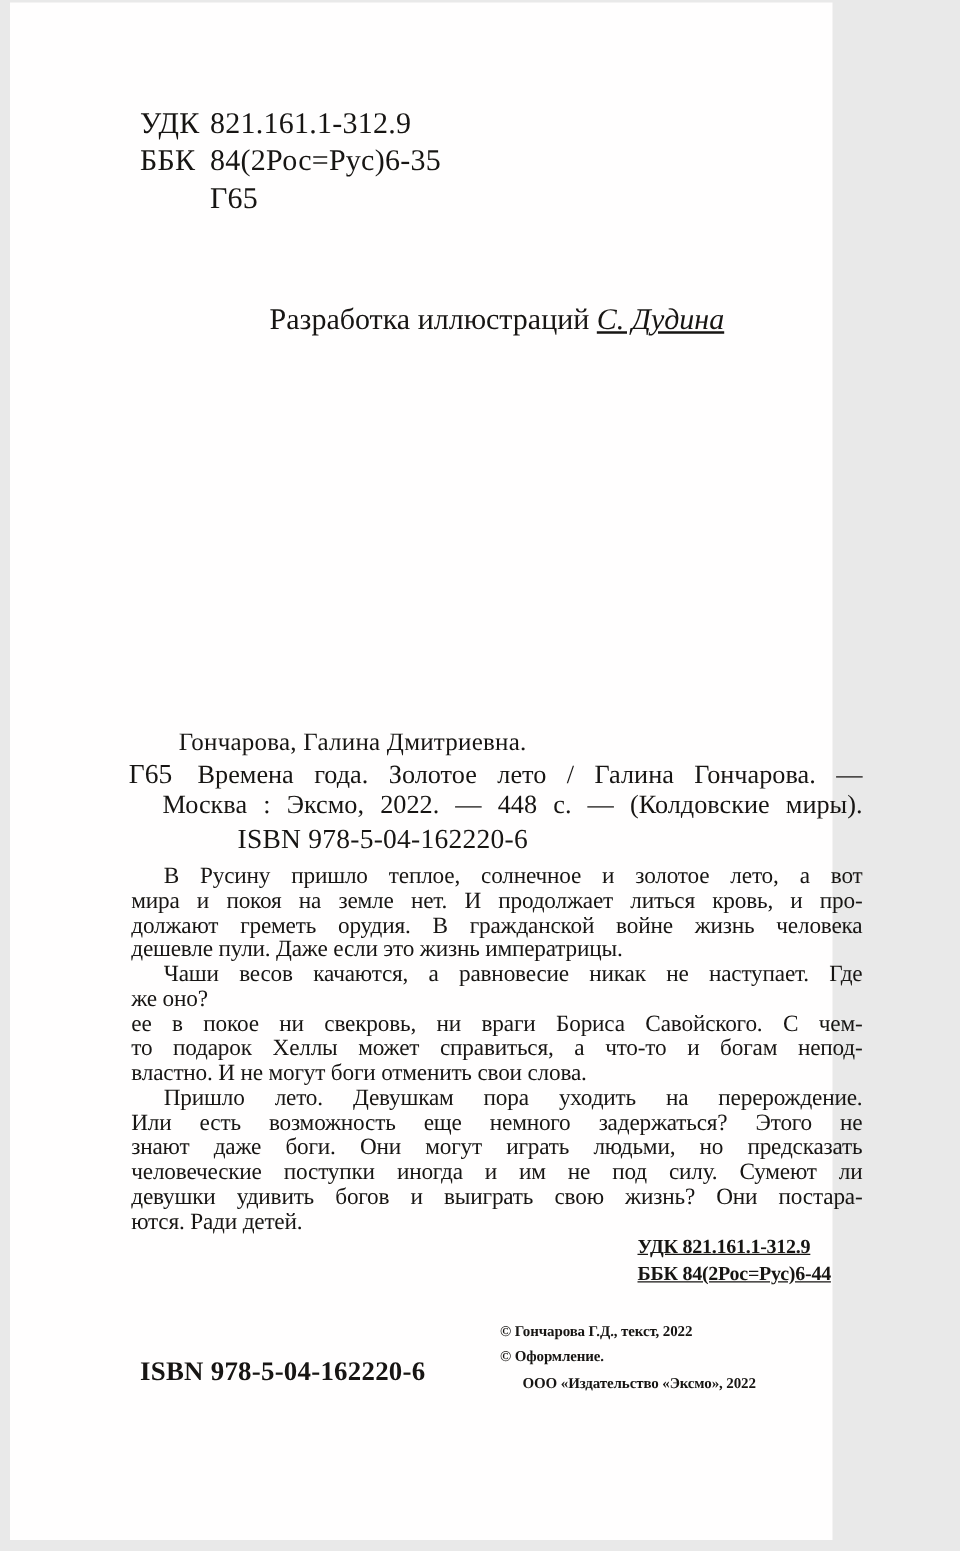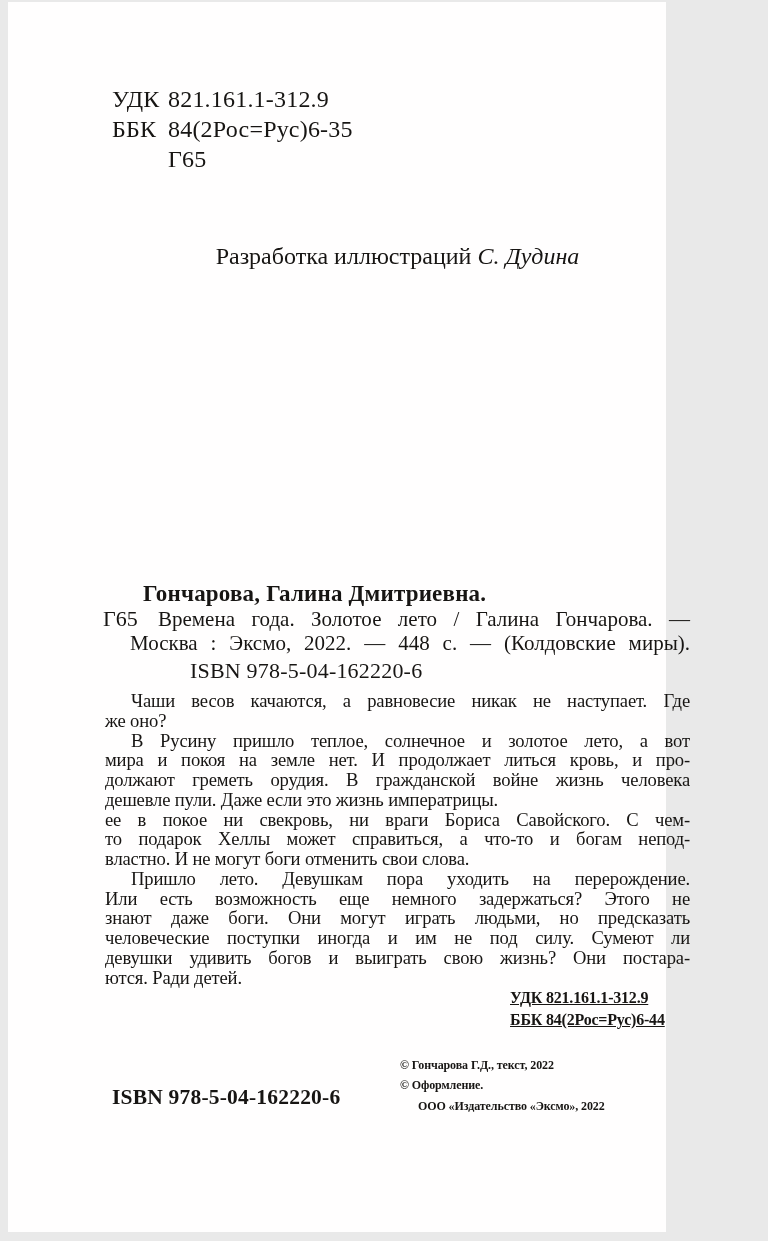--- a/index.html
+++ b/index.html
@@ -19,25 +19,25 @@
   }
   .page * { font-family:"Liberation Serif", serif; }
 
   
   .top-class { position:absolute; left:104px; top:82px; font-size:24px; line-height:30px; letter-spacing:0.2px; }
   .tc-row { display:flex; }
   .tc-label { width:56px; }
 
   
   .credit { position:absolute; left:97px; top:241px; width:585px; text-align:center; font-size:24px; }
-  .credit i { font-style:italic; }
+  .credit i { font-style:italic;text-decoration:underline; }
 
   
   .catalog { position:absolute; left:122px; top:580px; width:560px; font-size:21px; line-height:24.6px; }
-  .catalog-heading { font-weight:bold; padding-left:13px; font-size:23px; letter-spacing:0.2px; }
+  .catalog-heading { font-weight:normal; padding-left:13px; font-size:20px; letter-spacing:0.2px; }
   .cat-line { text-align:justify; text-align-last:justify; }
   .cat-line.first { text-indent:28px; }
   .author-sign { position:absolute; left:-27px; top:25px; font-size:22px; }
   .catalog-isbn { position:absolute; left:182px; top:656px; font-size:22px; letter-spacing:0.2px; }
 
   
   .annotation { position:absolute; left:97px; top:689px; width:585px; font-size:18.6px; line-height:19.75px; letter-spacing:-0.15px; }
   .annotation .line { white-space:normal; }
   .annotation .jl { text-align:justify; text-align-last:justify; }
   .annotation .fl { text-indent:26px; }
@@ -77,28 +77,28 @@
   <div class="catalog">
     <span class="author-sign">Г65</span>
     <div class="catalog-heading">Гончарова, Галина Дмитриевна.</div>
     <div class="cat-line first">Времена года. Золотое лето / Галина Гончарова. —</div>
     <div class="cat-line">Москва : Эксмо, 2022. — 448 с. — (Колдовские миры).</div>
   </div>
   <div class="catalog-isbn">ISBN 978-5-04-162220-6</div>
 
   <div class="annotation" id="annotation">
       <div>
-        <div class="line fl jl">Чаши весов качаются,  а равновесие никак не наступает. Где</div>
-        <div class="line">же оно?</div>
-      </div>
-      <div>
         <div class="line fl jl">В Русину пришло теплое,  солнечное и золотое лето,  а вот</div>
         <div class="line jl">мира и покоя на земле нет. И продолжает литься кровь, и про-</div>
         <div class="line jl">должают греметь орудия. В гражданской войне жизнь человека</div>
         <div class="line">дешевле пули. Даже если это жизнь императрицы.</div>
+      </div>
+      <div>
+        <div class="line fl jl">Чаши весов качаются,  а равновесие никак не наступает. Где</div>
+        <div class="line">же оно?</div>
       </div>
       <div>
         <div class="line jl">ее в покое ни свекровь,  ни враги Бориса Савойского. С чем-</div>
         <div class="line jl">то подарок Хеллы может справиться,  а что-то и богам непод-</div>
         <div class="line">властно. И не могут боги отменить свои слова.</div>
       </div>
       <div>
         <div class="line fl jl">Пришло лето. Девушкам пора уходить на перерождение.</div>
         <div class="line jl">Или есть возможность еще немного задержаться? Этого не</div>
         <div class="line jl">знают даже боги. Они могут играть людьми,  но предсказать</div>

